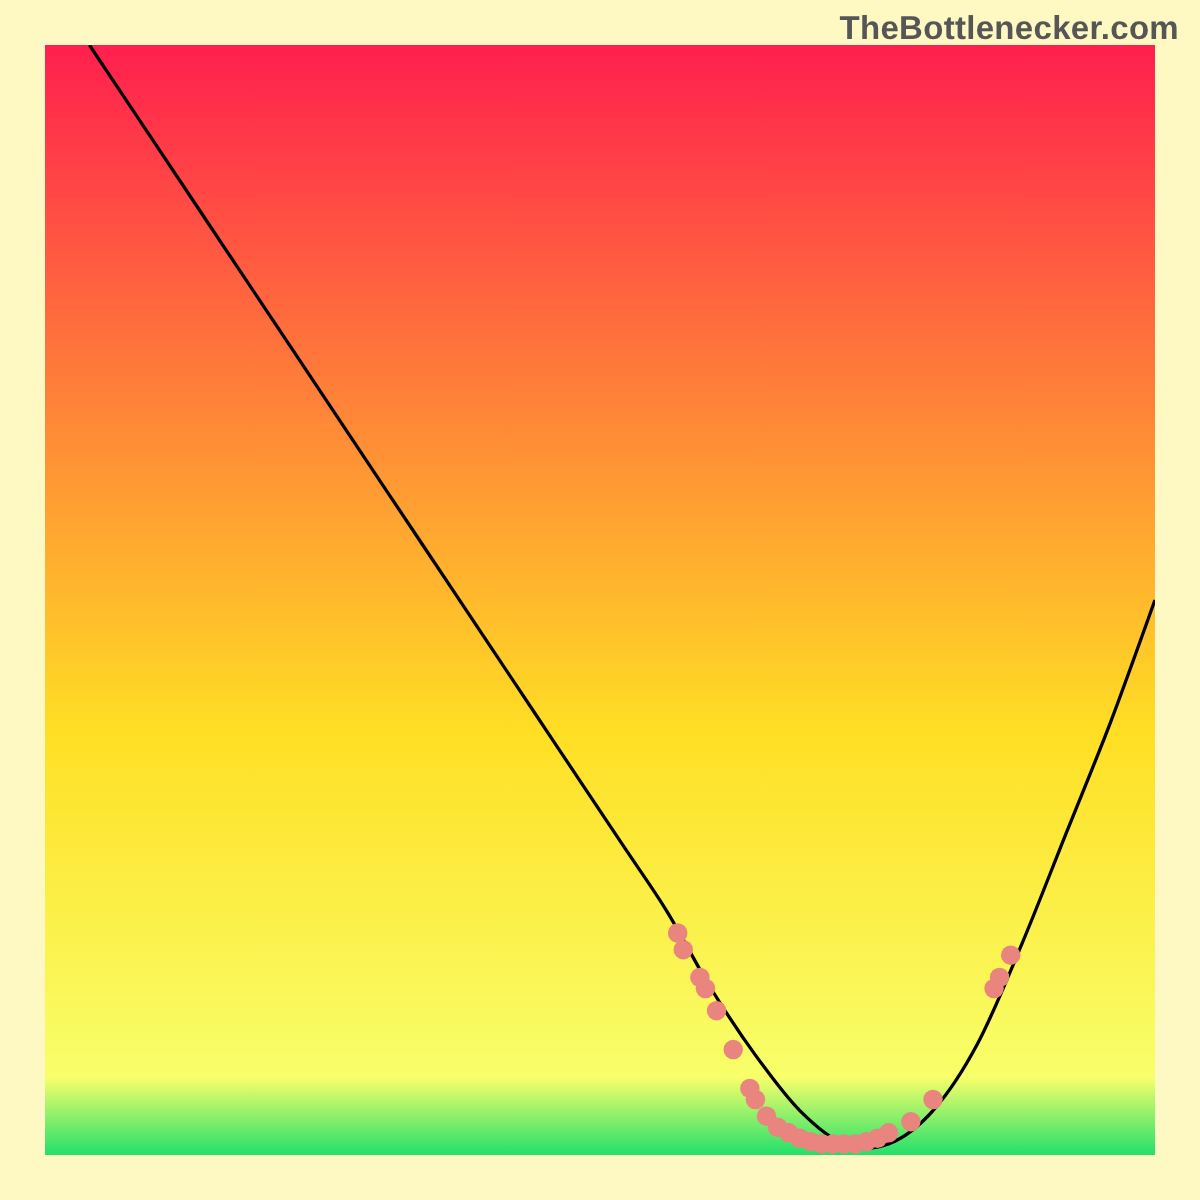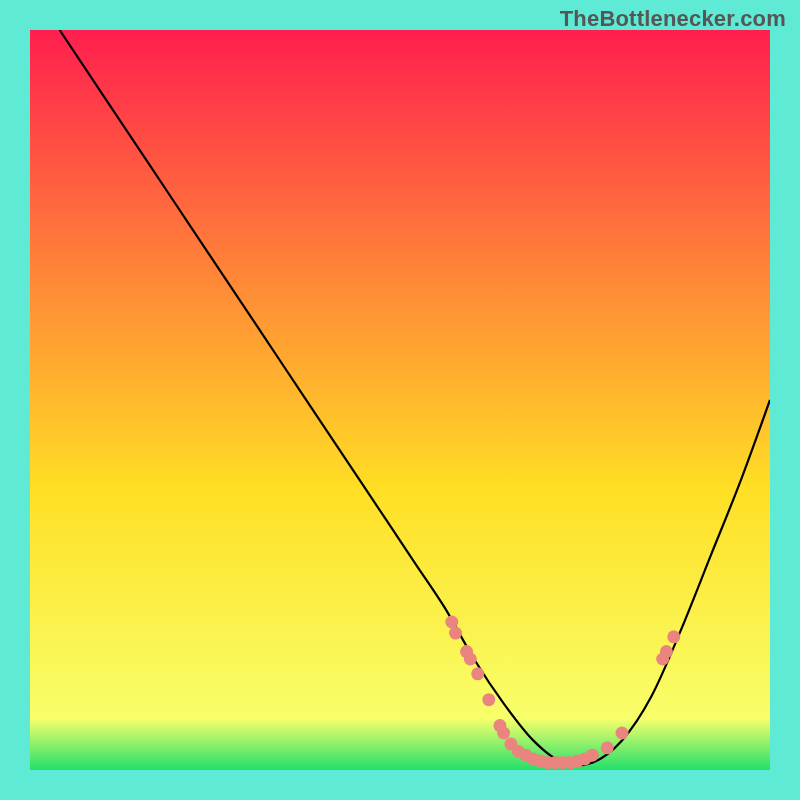--- a/index.html
+++ b/index.html
@@ -1,21 +1,21 @@
 <!DOCTYPE html>
 <html><head>
 <meta charset="utf-8">
 <style>
   * { margin: 0; padding: 0; box-sizing: border-box; }
   html, body { width: 800px; height: 800px; overflow: hidden; background: #000; }
   .frame {
     position: relative;
     width: 800px;
     height: 800px;
-    background: #5eead4;
+    background: #fef9c3;
   }
   .attribution {
     position: absolute;
     top: 6px;
     right: 14px;
     font-family: Arial, Helvetica, sans-serif;
     font-size: 22px;
     font-weight: 600;
     color: #565656;
     letter-spacing: 0.2px;

